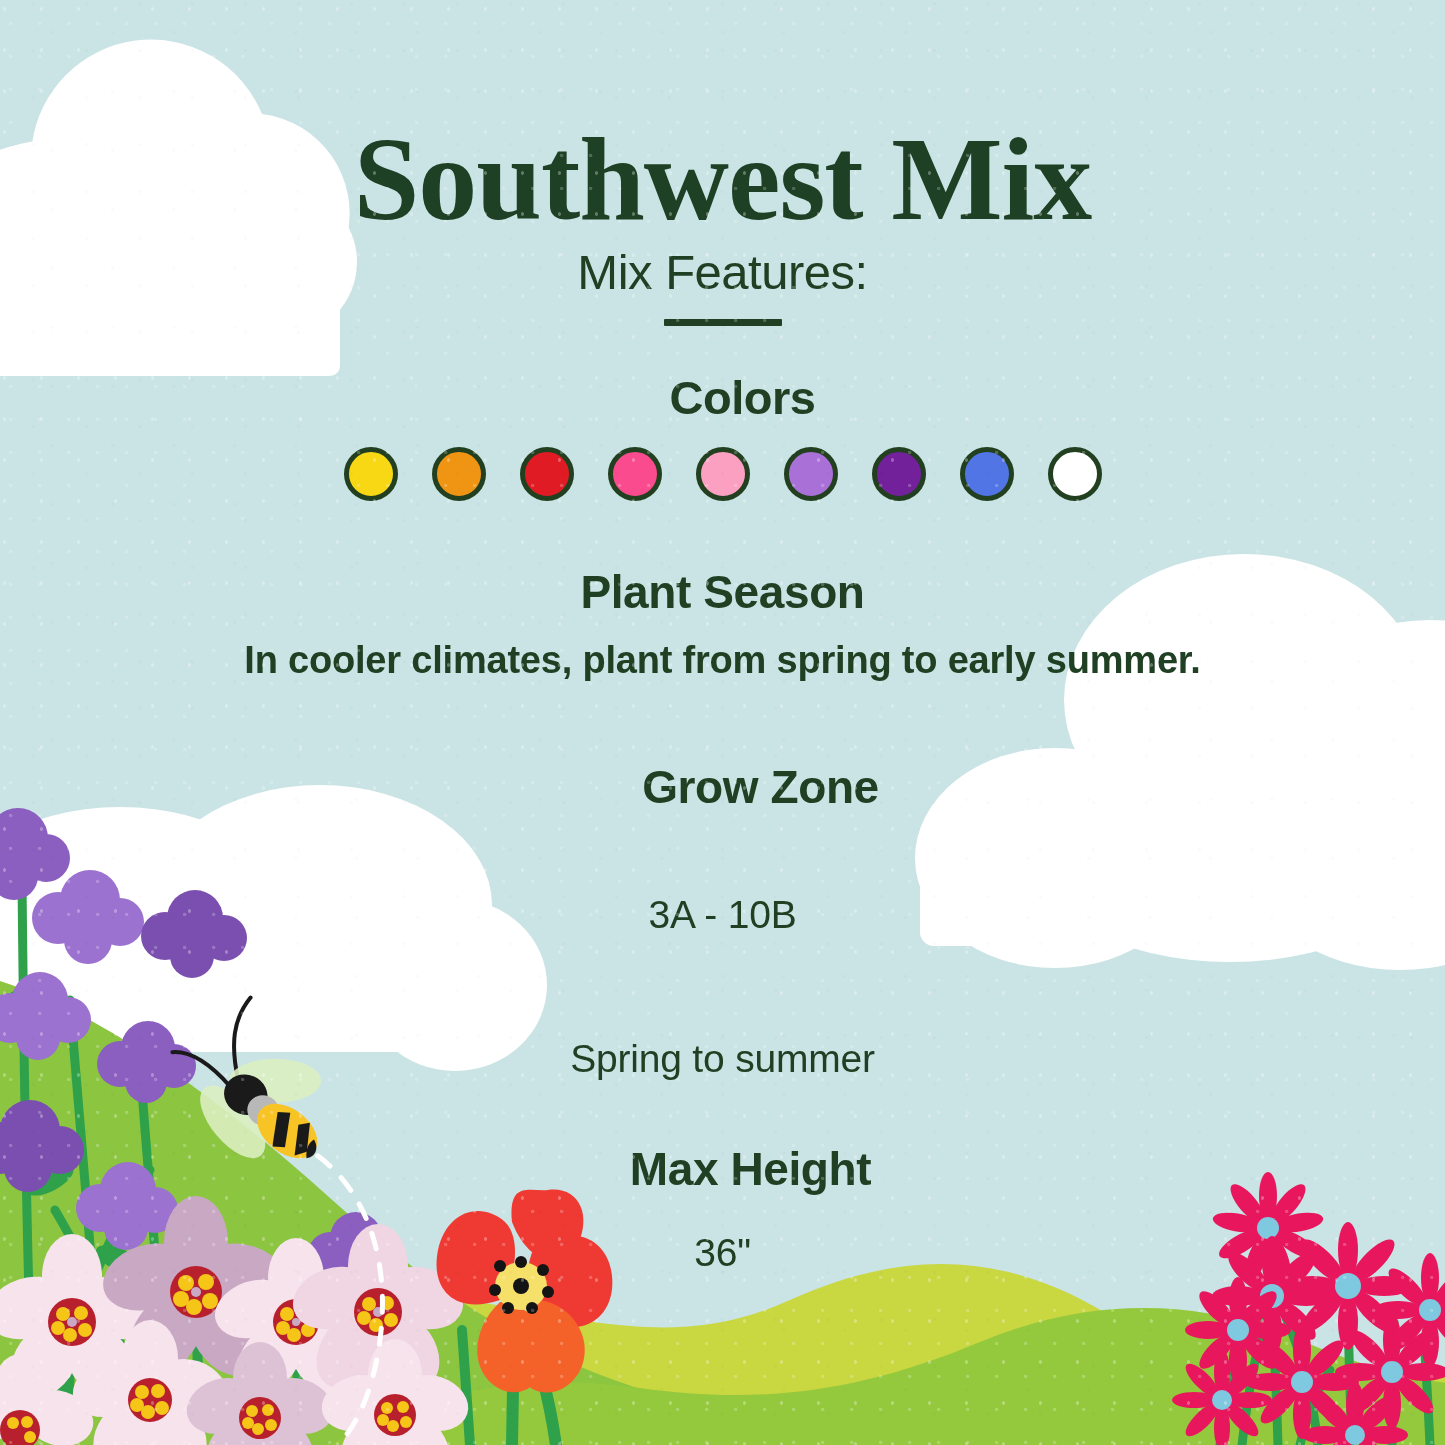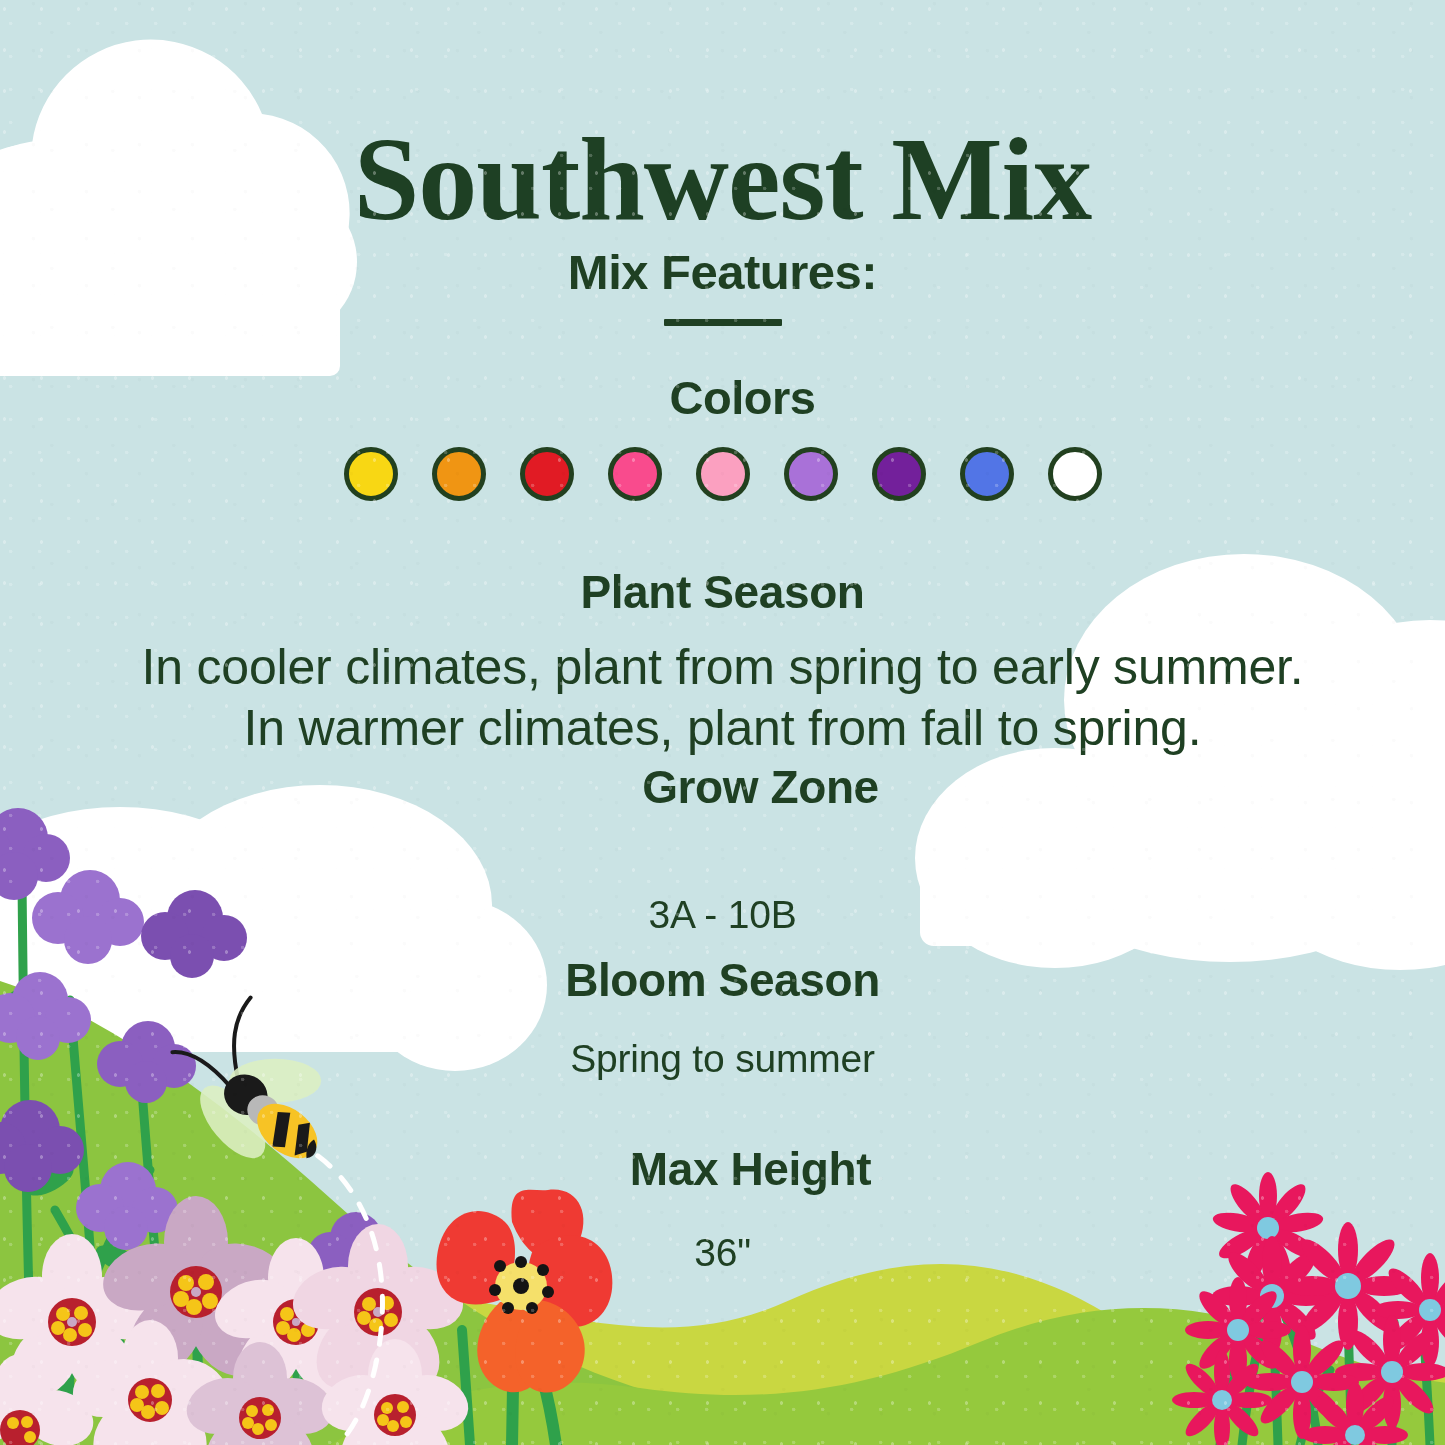--- a/index.html
+++ b/index.html
@@ -37,21 +37,21 @@
     top:118px;
     font-family:"Liberation Serif", serif;
     font-weight:700;
     font-size:118px;
     letter-spacing:-1px;
     line-height:1.05;
     color:#1e4024;
   }
   #mix-features{
     top:244px;
-    font-weight:700;
+    font-weight:400;
     font-size:49px;
     letter-spacing:-.5px;
   }
   #divider{
     position:absolute;
     left:50%;transform:translateX(-50%);
     top:319px;
     width:118px;height:7px;
     background:#1f4023;
     border-radius:1px;
@@ -81,21 +81,21 @@
     font-weight:700;
     font-size:46px;
     letter-spacing:-.4px;
   }
   .sec-body{
     font-weight:400;
     font-size:39px;
     line-height:1.22;
     letter-spacing:-.2px;
   }
-  .sec-body.bold{font-weight:400;font-size:50px;}
+  .sec-body.bold{font-weight:700;font-size:38px;}
 
   #plant-head{top:565px;}
   #plant-body{top:637px;}
   #grow-head{top:760px;padding-left:38px;}
   #grow-body{top:891px;}
   #bloom-head{top:953px;}
   #bloom-body{top:1035px;}
   #max-head{top:1142px;padding-left:28px;}
   #max-body{top:1229px;}
 </style>
@@ -607,26 +607,24 @@
       <span class="swatch" style="background:#FBA0C0"></span>
       <span class="swatch" style="background:#A971D8"></span>
       <span class="swatch" style="background:#73209B"></span>
       <span class="swatch" style="background:#5275E6"></span>
       <span class="swatch" style="background:#FFFFFF"></span>
     </div>
 
     <div class="txt sec-head" id="plant-head">Plant Season</div>
     <div class="txt sec-body bold" id="plant-body">
       <div>In cooler climates, plant from spring to early summer.</div>
-      <div>In warmer climates, plant from fall to spring.</div>
     </div>
 
     <div class="txt sec-head" id="grow-head">Grow Zone</div>
     <div class="txt sec-body" id="grow-body">3A - 10B</div>
 
-    <div class="txt sec-head" id="bloom-head">Bloom Season</div>
     <div class="txt sec-body" id="bloom-body">Spring to summer</div>
 
     <div class="txt sec-head" id="max-head">Max Height</div>
     <div class="txt sec-body" id="max-body">36"</div>
 
   </div>
 </div>
 
 </body></html>

